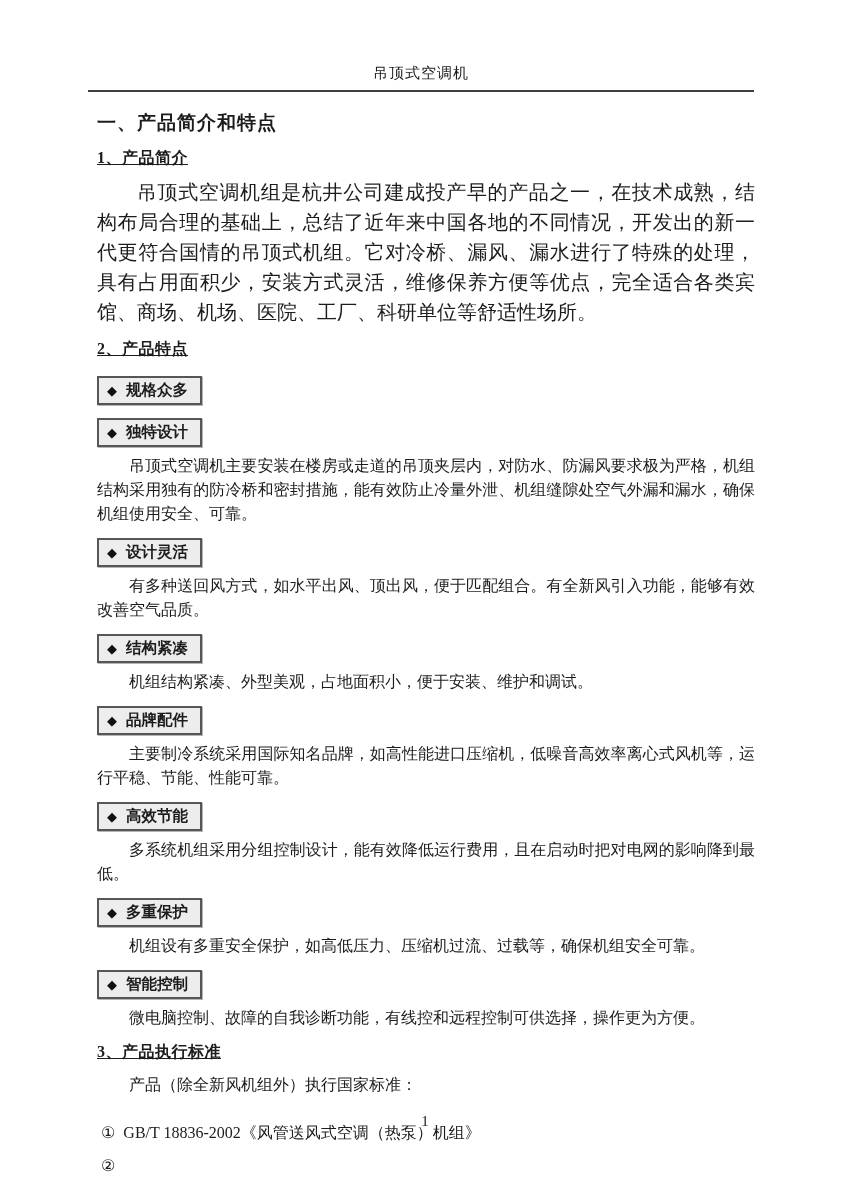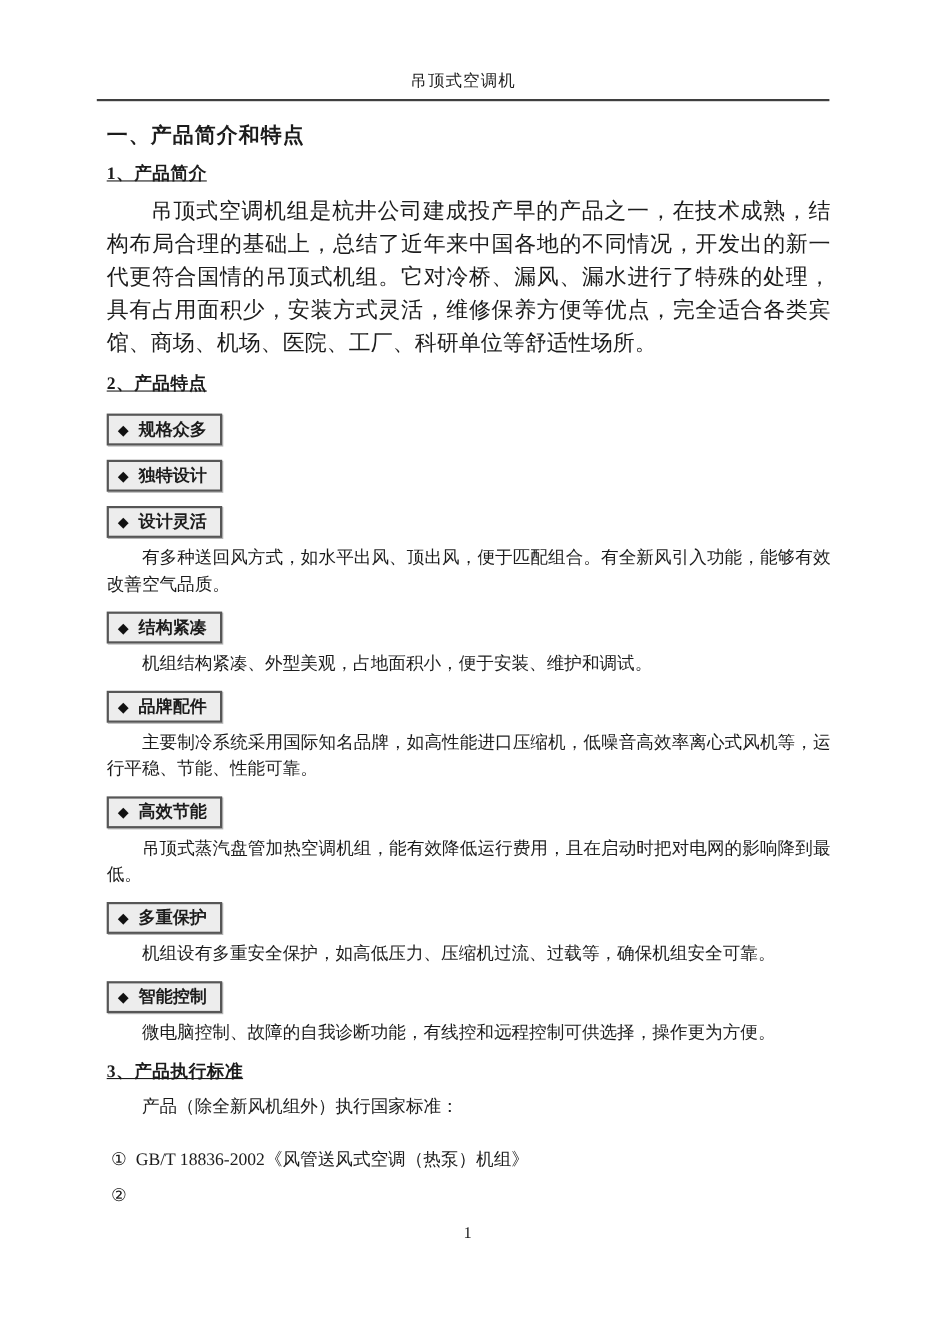--- a/index.html
+++ b/index.html
@@ -120,20 +120,21 @@
         <span class="diamond">◆</span>
         <span>规格众多</span>
       </div>
     </div>
 
     <div class="feature-item">
       <div class="feature-box">
         <span class="diamond">◆</span>
         <span>独特设计</span>
       </div>
+      <p class="feature-para">吊顶式空调机主要安装在楼房或走道的吊顶夹层内，对防水、防漏风要求极为严格，机组结构采用独有的防冷桥和密封措施，能有效防止冷量外泄、机组缝隙处空气外漏和漏水，确保机组使用安全、可靠。</p>
     </div>
 
     <div class="feature-item">
       <div class="feature-box">
         <span class="diamond">◆</span>
         <span>设计灵活</span>
       </div>
       <p class="feature-para">有多种送回风方式，如水平出风、顶出风，便于匹配组合。有全新风引入功能，能够有效改善空气品质。</p>
     </div>
 
@@ -151,21 +152,21 @@
         <span>品牌配件</span>
       </div>
       <p class="feature-para">主要制冷系统采用国际知名品牌，如高性能进口压缩机，低噪音高效率离心式风机等，运行平稳、节能、性能可靠。</p>
     </div>
 
     <div class="feature-item">
       <div class="feature-box">
         <span class="diamond">◆</span>
         <span>高效节能</span>
       </div>
-      <p class="feature-para">吊顶式蒸汽盘管加热空调机组，能有效降低运行费用，且在启动时把对电网的影响降到最低。</p>
+      <p class="feature-para">多系统机组采用分组控制设计，能有效降低运行费用，且在启动时把对电网的影响降到最低。</p>
     </div>
 
     <div class="feature-item">
       <div class="feature-box">
         <span class="diamond">◆</span>
         <span>多重保护</span>
       </div>
       <p class="feature-para">机组设有多重安全保护，如高低压力、压缩机过流、过载等，确保机组安全可靠。</p>
     </div>
 

